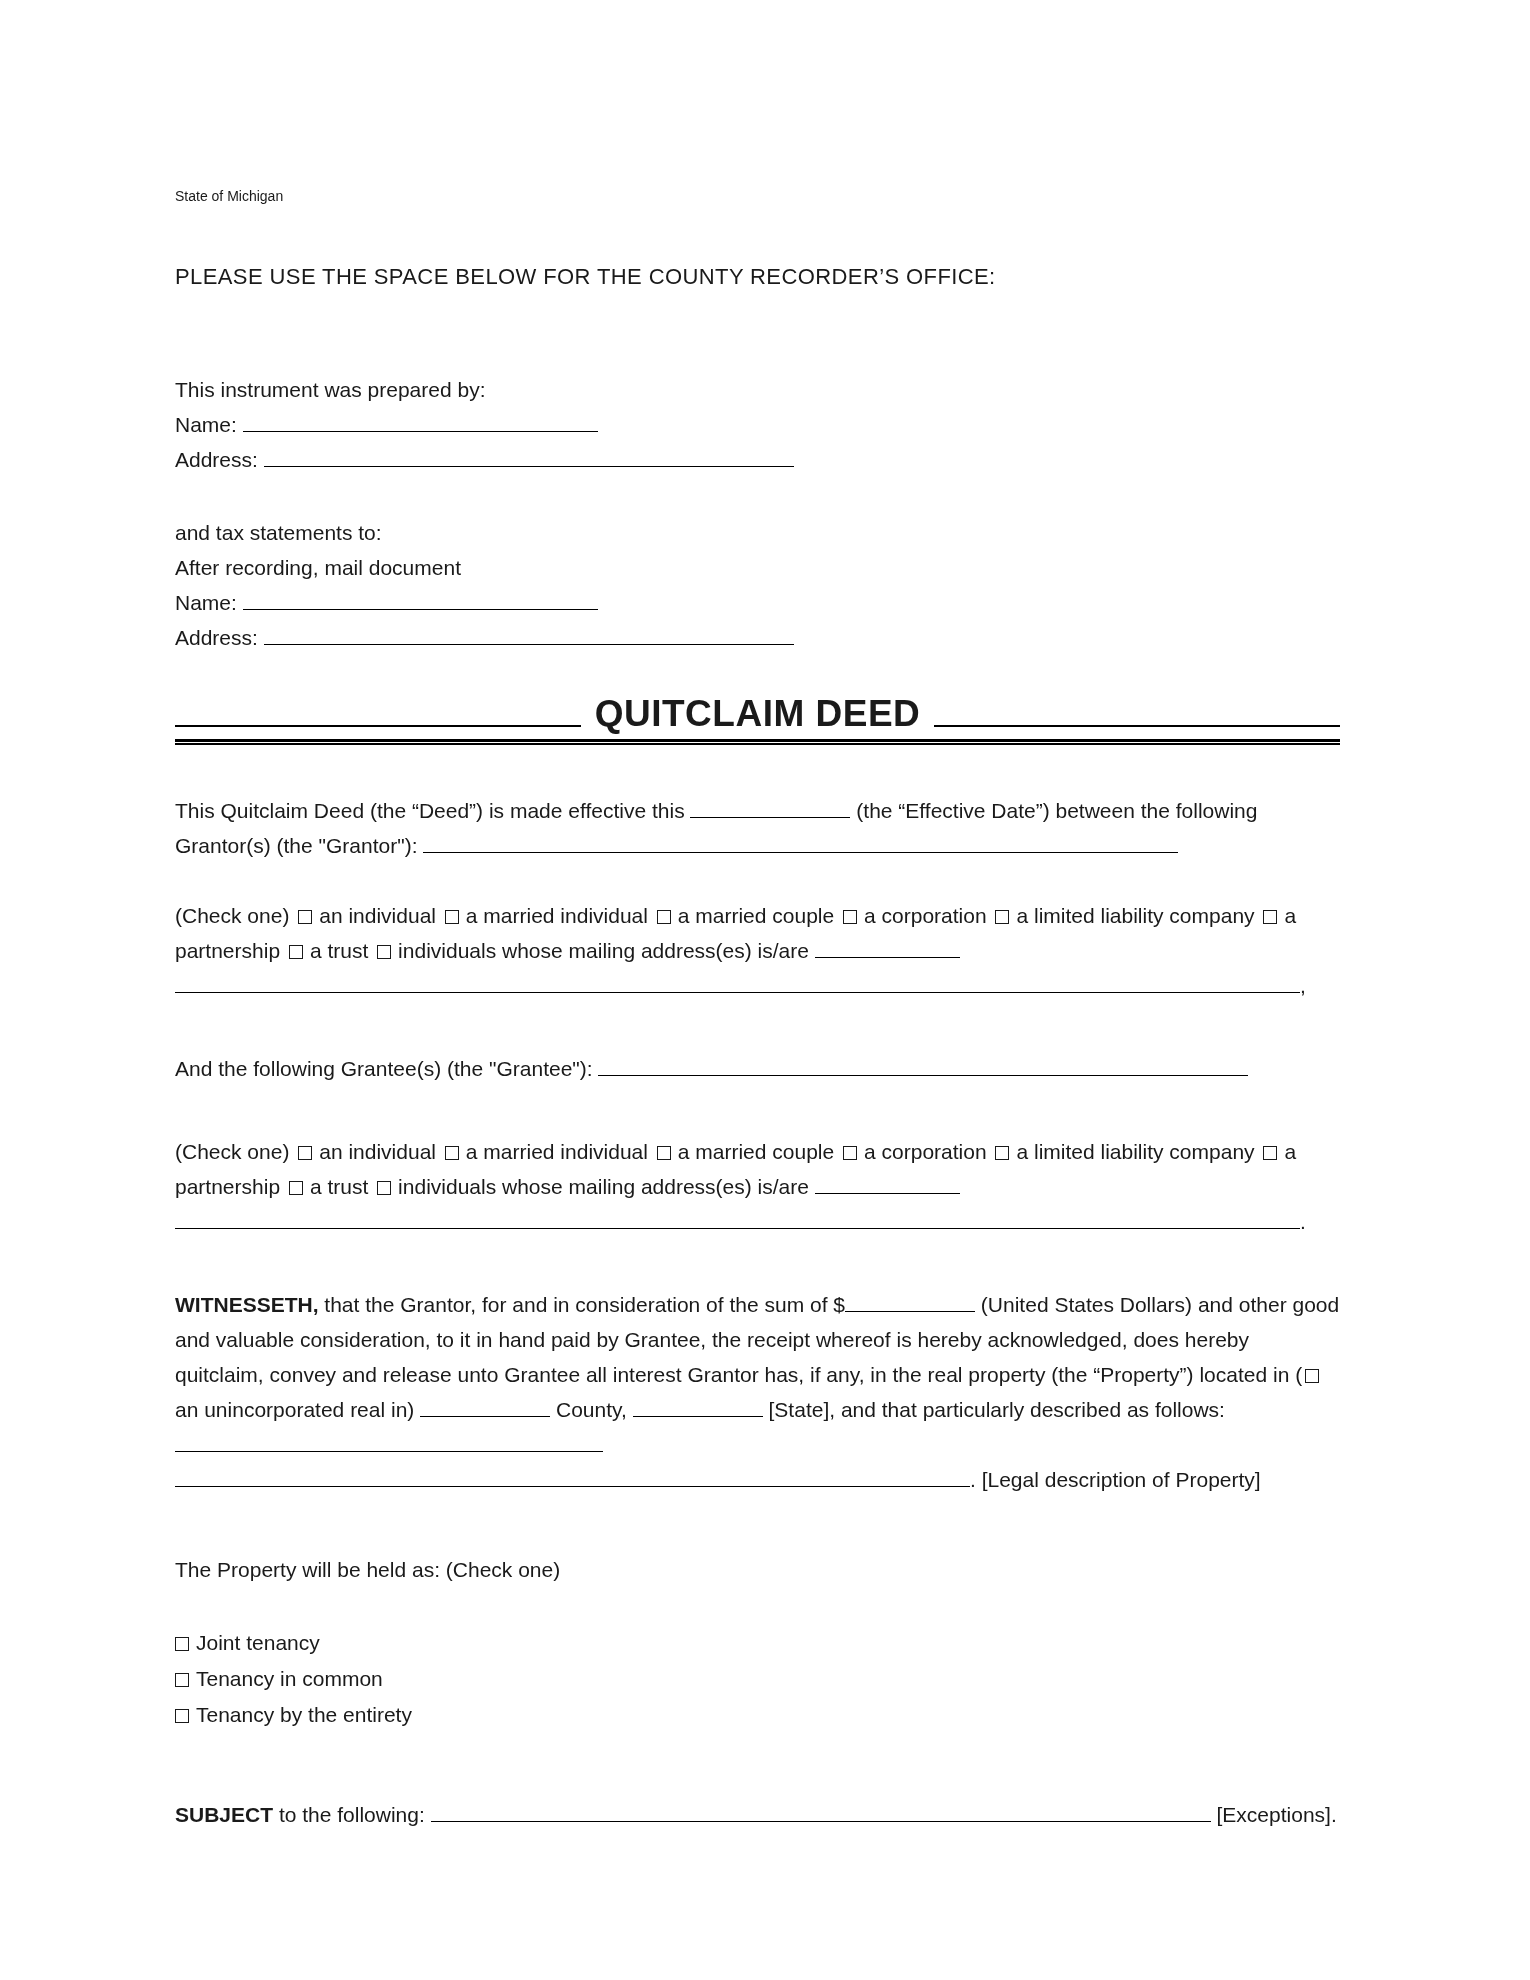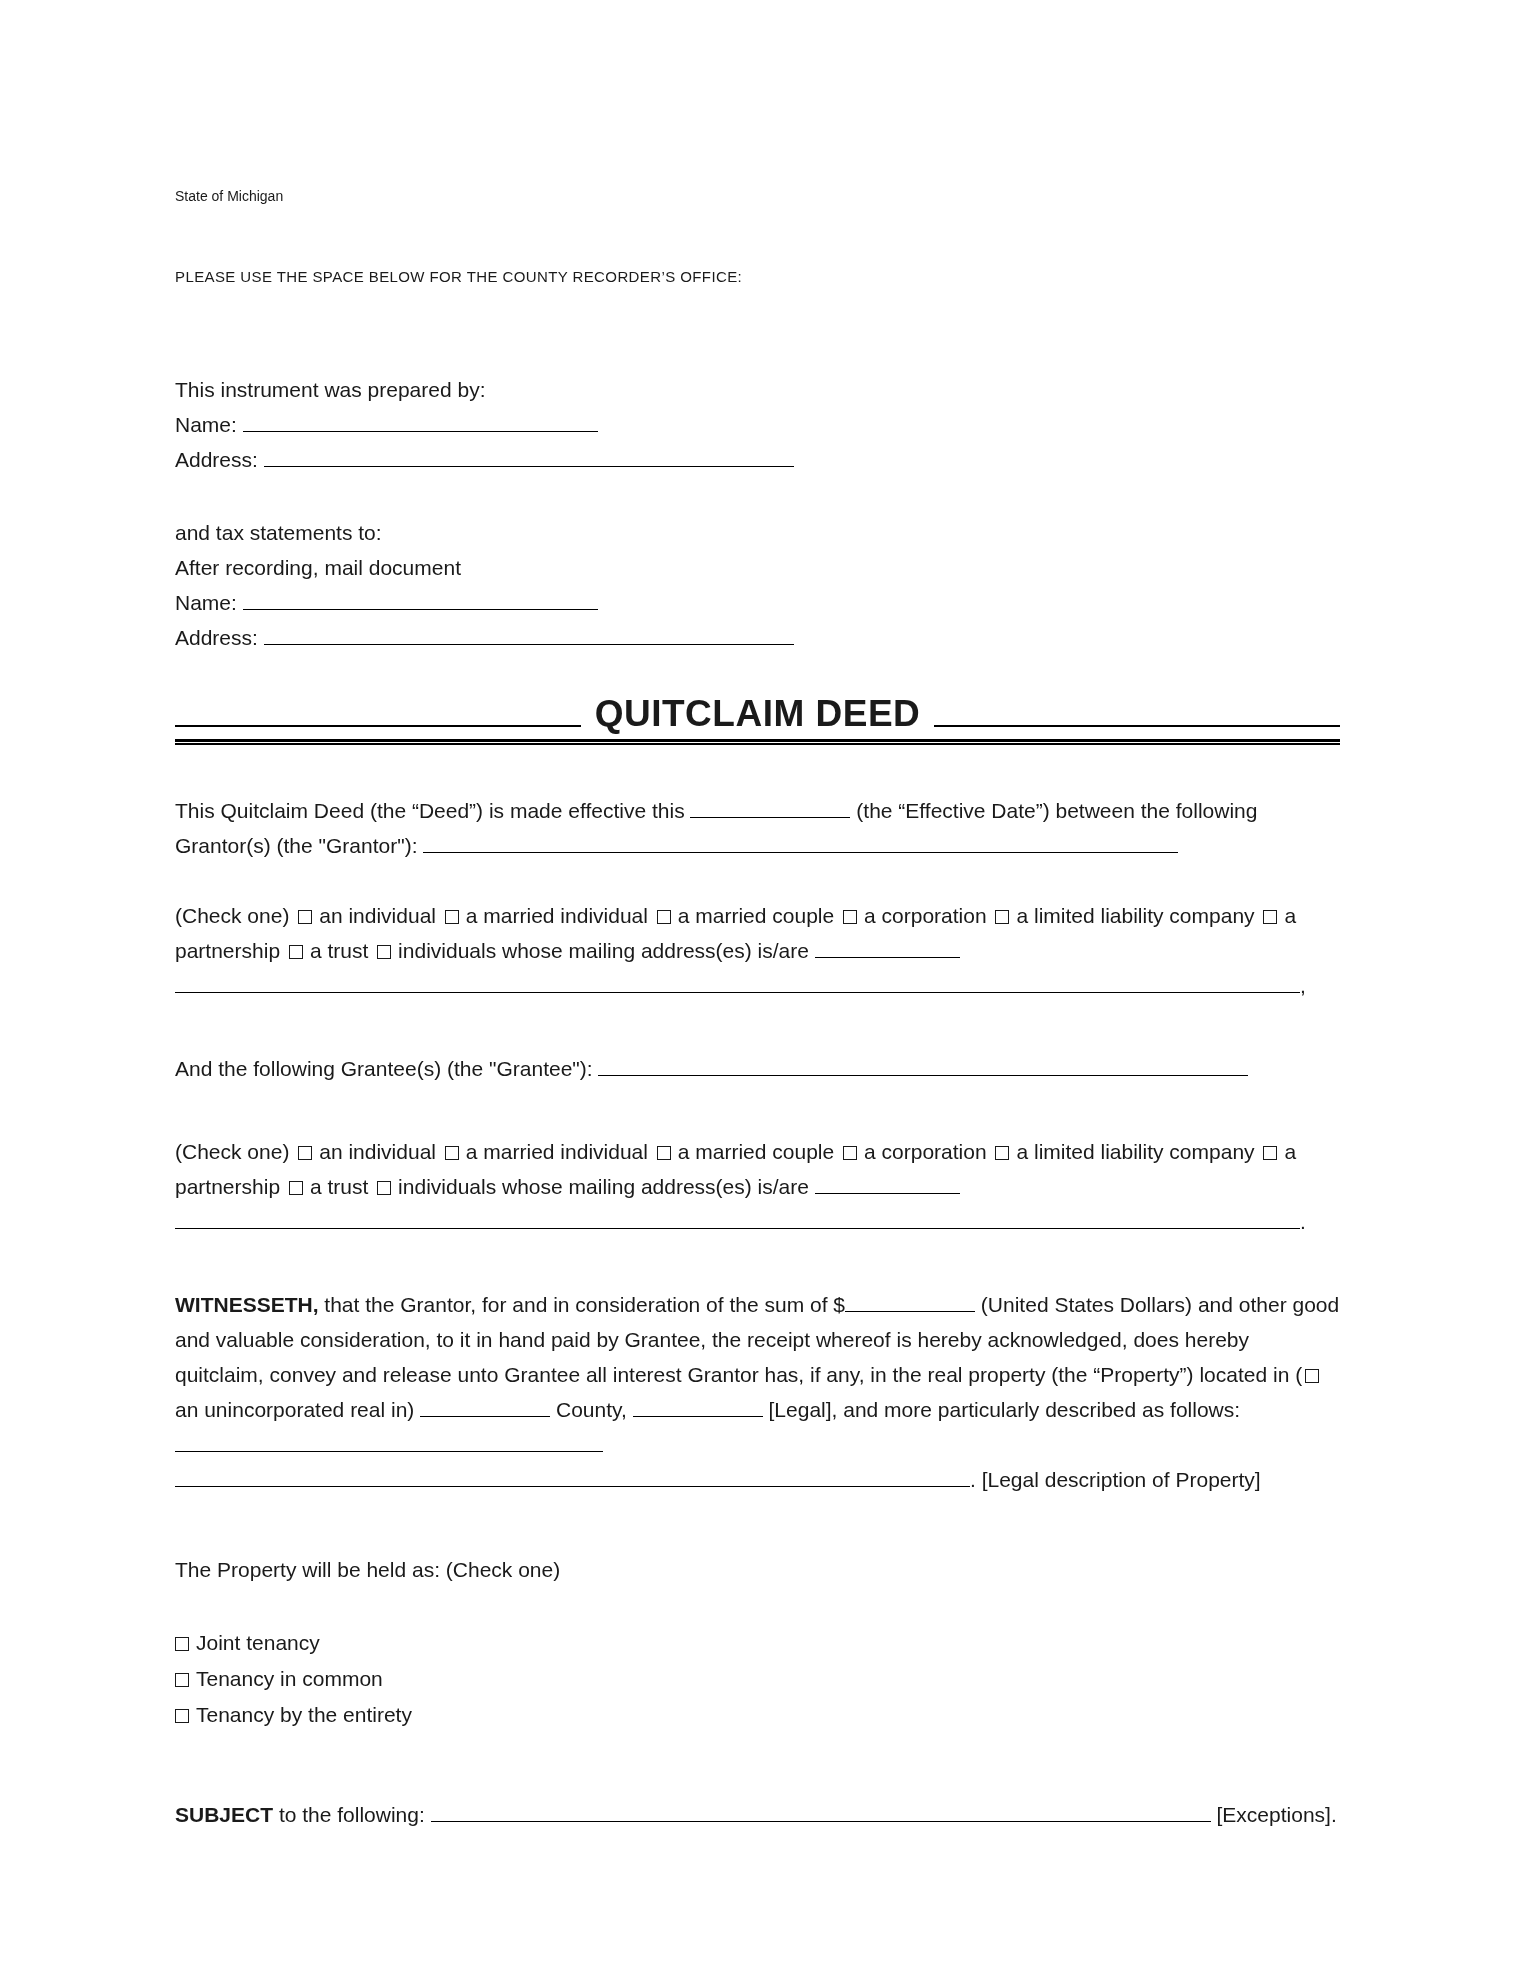--- a/index.html
+++ b/index.html
@@ -13,21 +13,21 @@
     font-size: 21px;
     line-height: 35px;
     padding: 185px 190px 140px 175px;
   }
   .state-label {
     font-size: 14px;
     line-height: 22px;
     margin: 0 0 52px 0;
   }
   .recorder-notice {
-    font-size: 15px;
+    font-size: 22px;
     letter-spacing: 0.4px;
     margin: 0 0 78px 0;
   }
   .addr-block { margin: 0 0 38px 0; }
   .addr-line { line-height: 35px; }
   .blank {
     display: inline-block;
     height: 24px;
     border-bottom: 1.5px solid #000;
     vertical-align: baseline;
@@ -155,21 +155,21 @@
     <span class="blank" style="width:1125px"></span><span>.</span>
   </p>
 
   <p class="para-loose">
     <strong>WITNESSETH,</strong>
     <span>that the Grantor, for and in consideration of the sum of $</span><span class="blank" style="width:130px"></span>
     <span>(United States Dollars) and other good and valuable consideration, to it in hand paid by Grantee, the receipt whereof is hereby acknowledged, does hereby quitclaim, convey and release unto Grantee all interest Grantor has, if any, in the real property (the “Property”) located in (</span><span class="cb"></span><span>an unincorporated real in)</span>
     <span class="blank" style="width:130px"></span>
     <span>County,</span>
     <span class="blank" style="width:130px"></span>
-    <span>[Legal], and more particularly described as follows:</span>
+    <span>[State], and that particularly described as follows:</span>
     <span class="blank" style="width:428px"></span>
     <span class="blank" style="width:795px"></span><span>. [Legal description of Property]</span>
   </p>
 
   <p class="held-heading">The Property will be held as: (Check one)</p>
 
   <div class="check-list">
     <div class="check-row">
       <span class="cb"></span><span>Joint tenancy</span>
     </div>

